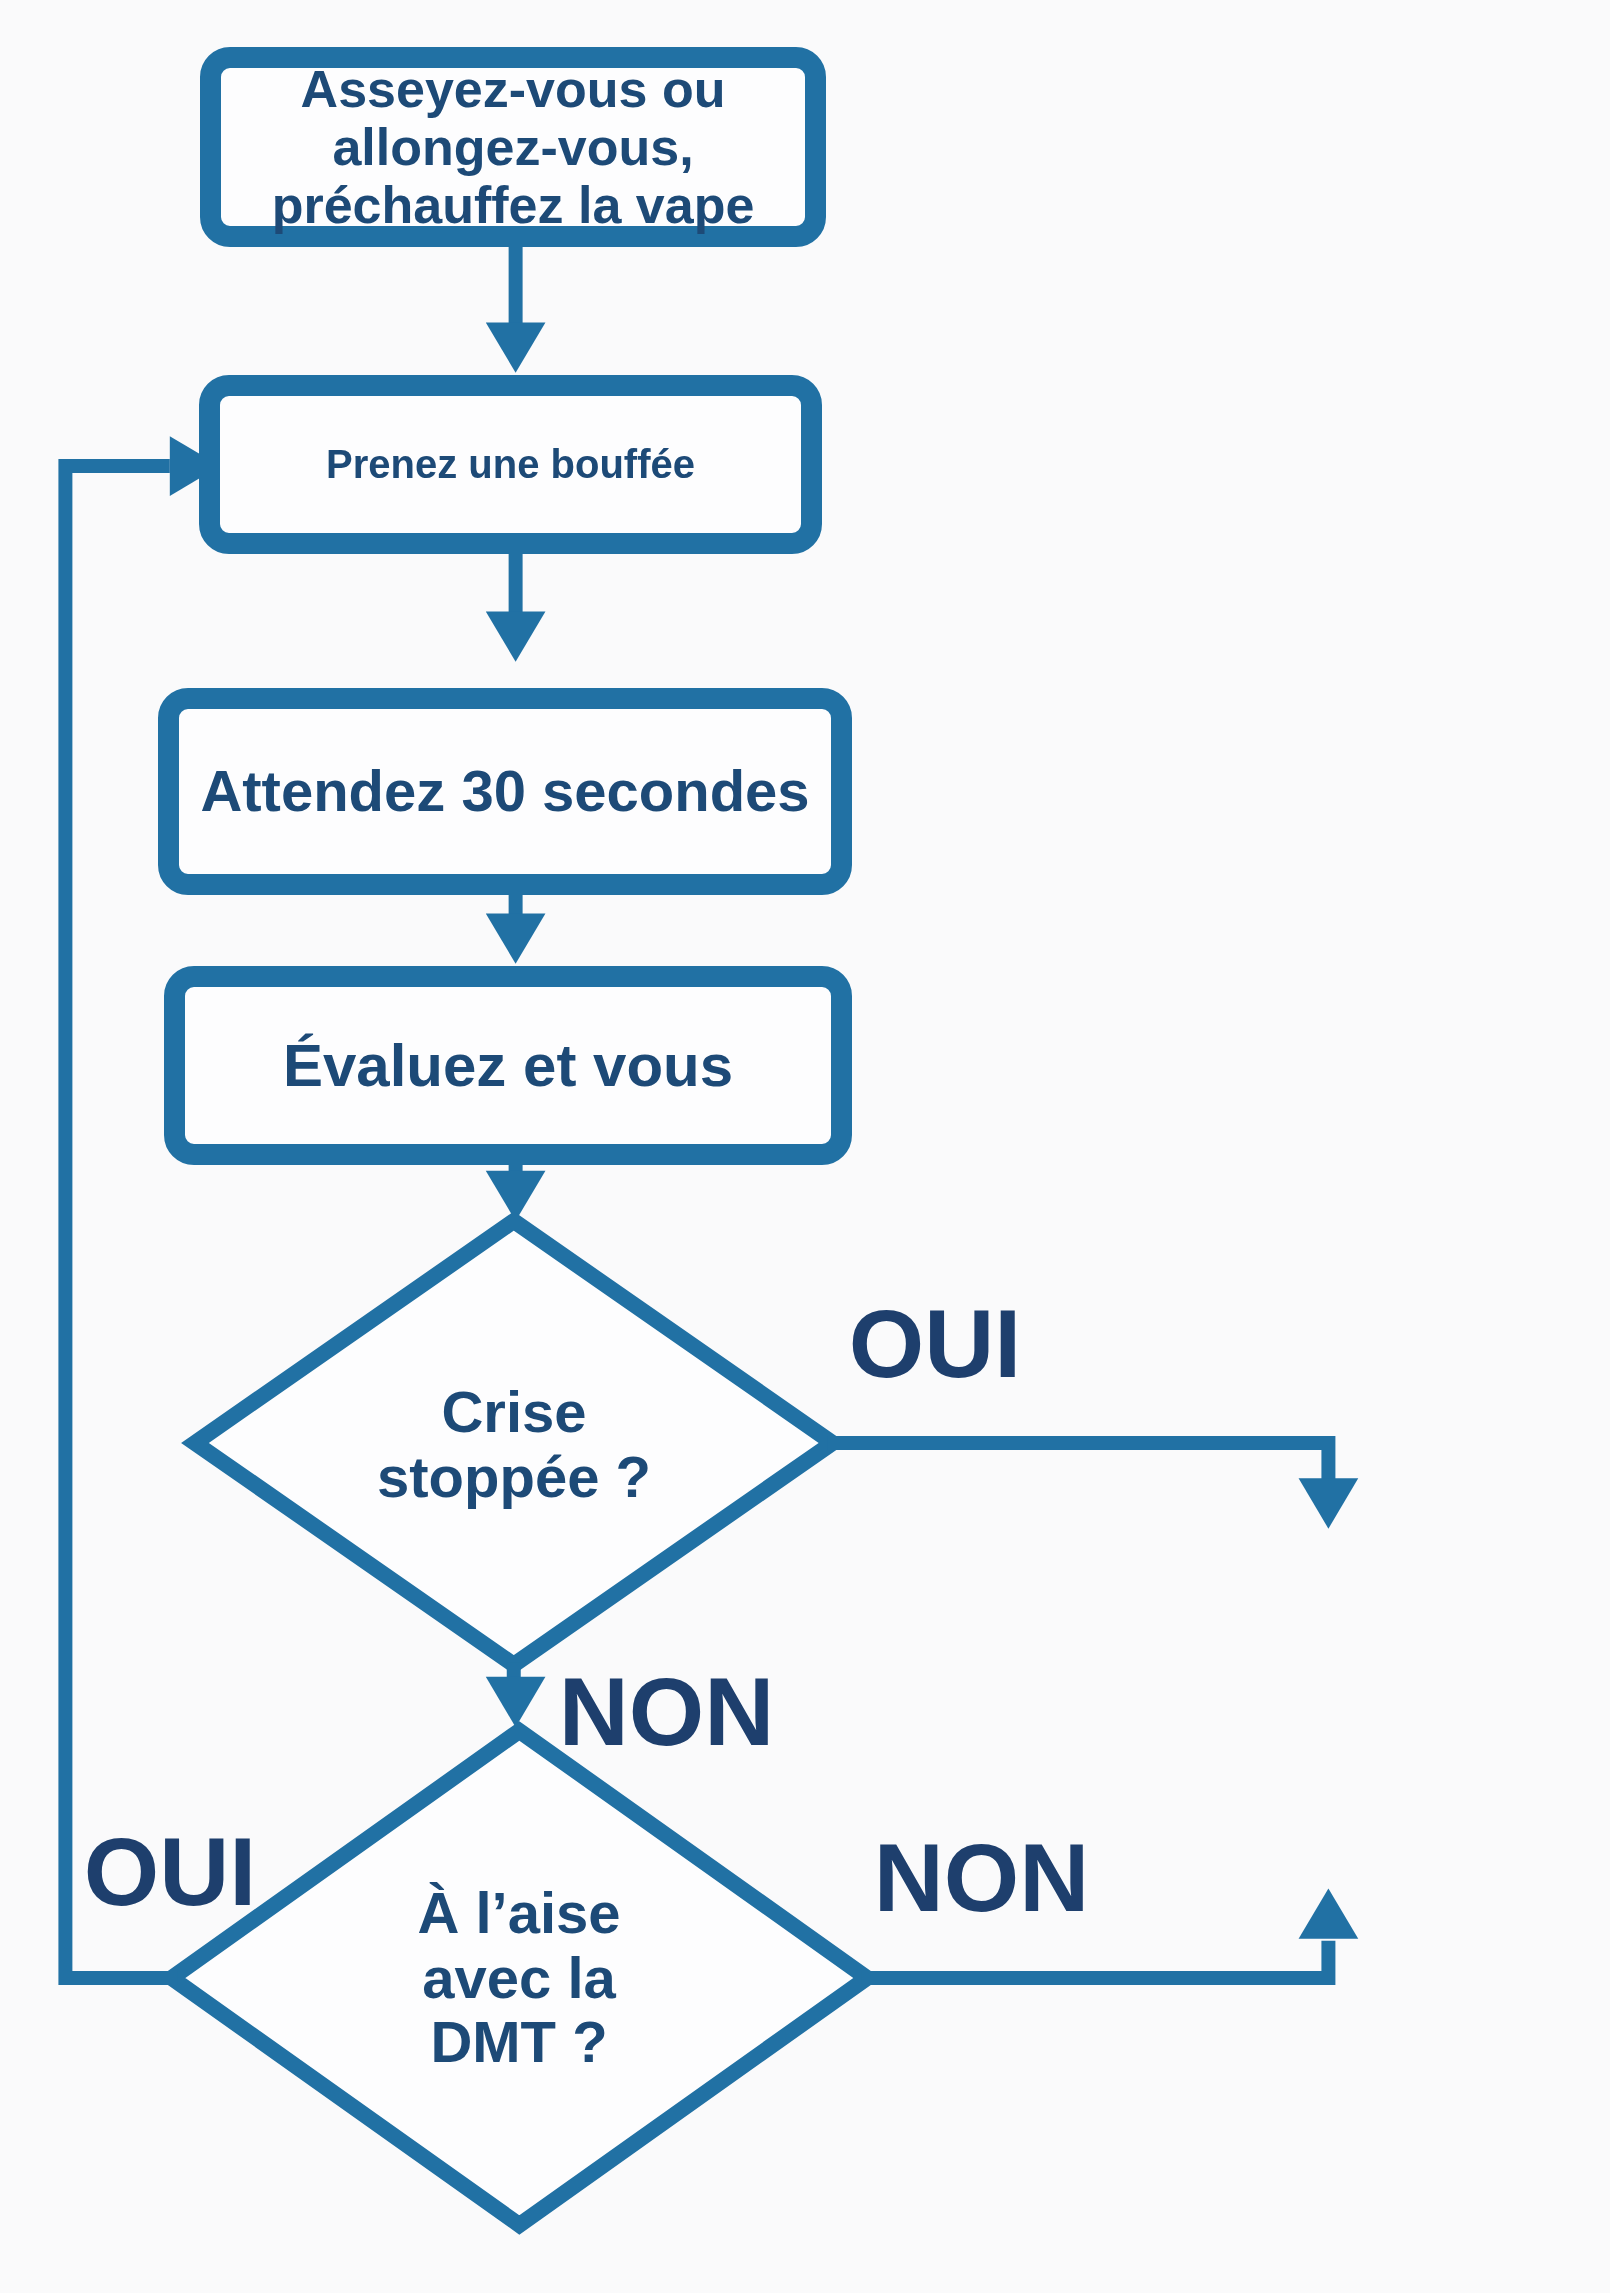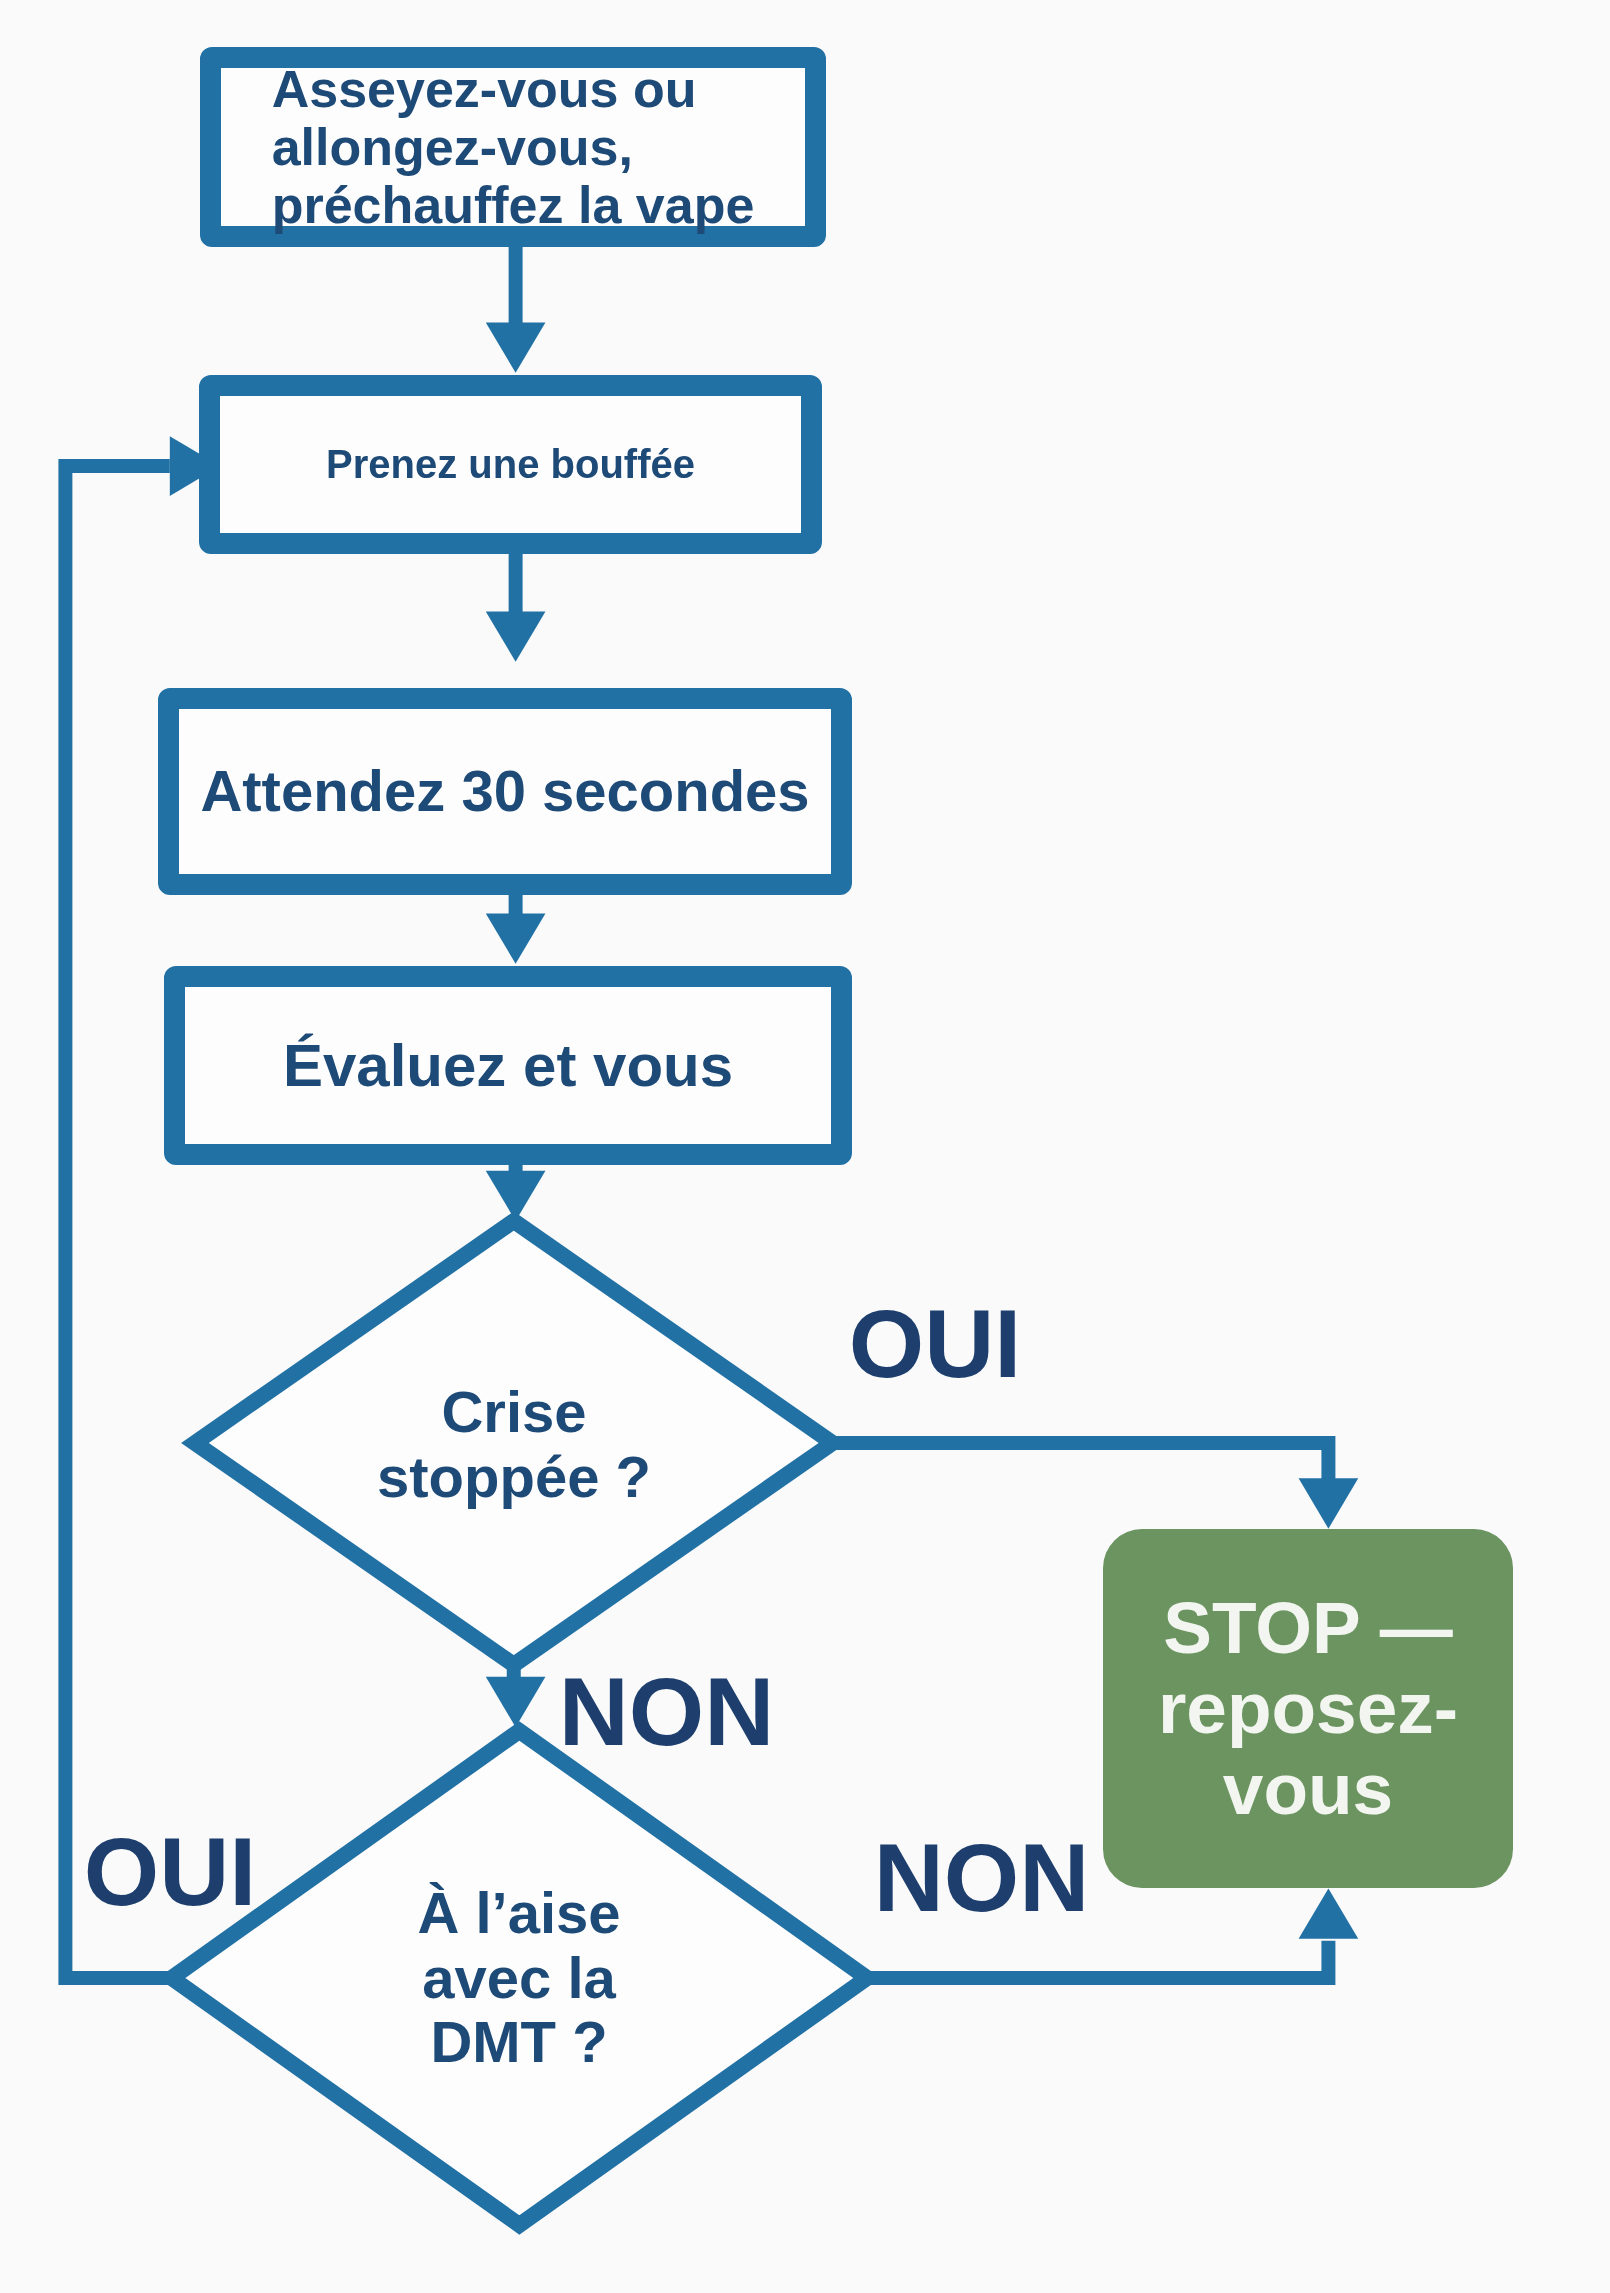--- a/index.html
+++ b/index.html
@@ -16,23 +16,24 @@
     width:1611px;height:2293px;
     background:var(--bg);
     font-family:"Liberation Sans", sans-serif;
     overflow:hidden;
   }
   .layer{position:absolute;left:0;top:0;width:100%;height:100%;}
   .node{
     position:absolute;
     box-sizing:border-box;
     border:21.4px solid var(--blue);
-    border-radius:12px;
+    border-radius:30px;
     background:var(--nodefill);
     display:flex;align-items:center;justify-content:center;
+    text-align:center;
     color:var(--navy);
     font-weight:bold;
     white-space:pre-line;
     line-height:1.12;
   }
   .node-text{white-space:pre-line;}
   .diamond-text{
     position:absolute;
     display:flex;align-items:center;justify-content:center;
     text-align:center;
@@ -148,23 +149,20 @@
     <span class="node-text">Évaluez et vous</span>
   </div>
 
   <div class="diamond-text" id="dtext-crisis">Crise
 stoppée ?</div>
 
   <div class="diamond-text" id="dtext-comfort">À l’aise
 avec la
 DMT ?</div>
 
-  <div class="stop-node">STOP —
-reposez-
-vous</div>
 
   <div class="edge-label" id="label-crisis-oui">OUI</div>
 
   <div class="edge-label" id="label-crisis-non">NON</div>
 
   <div class="edge-label" id="label-comfort-oui">OUI</div>
 
   <div class="edge-label" id="label-comfort-non">NON</div>
 
 </div>

